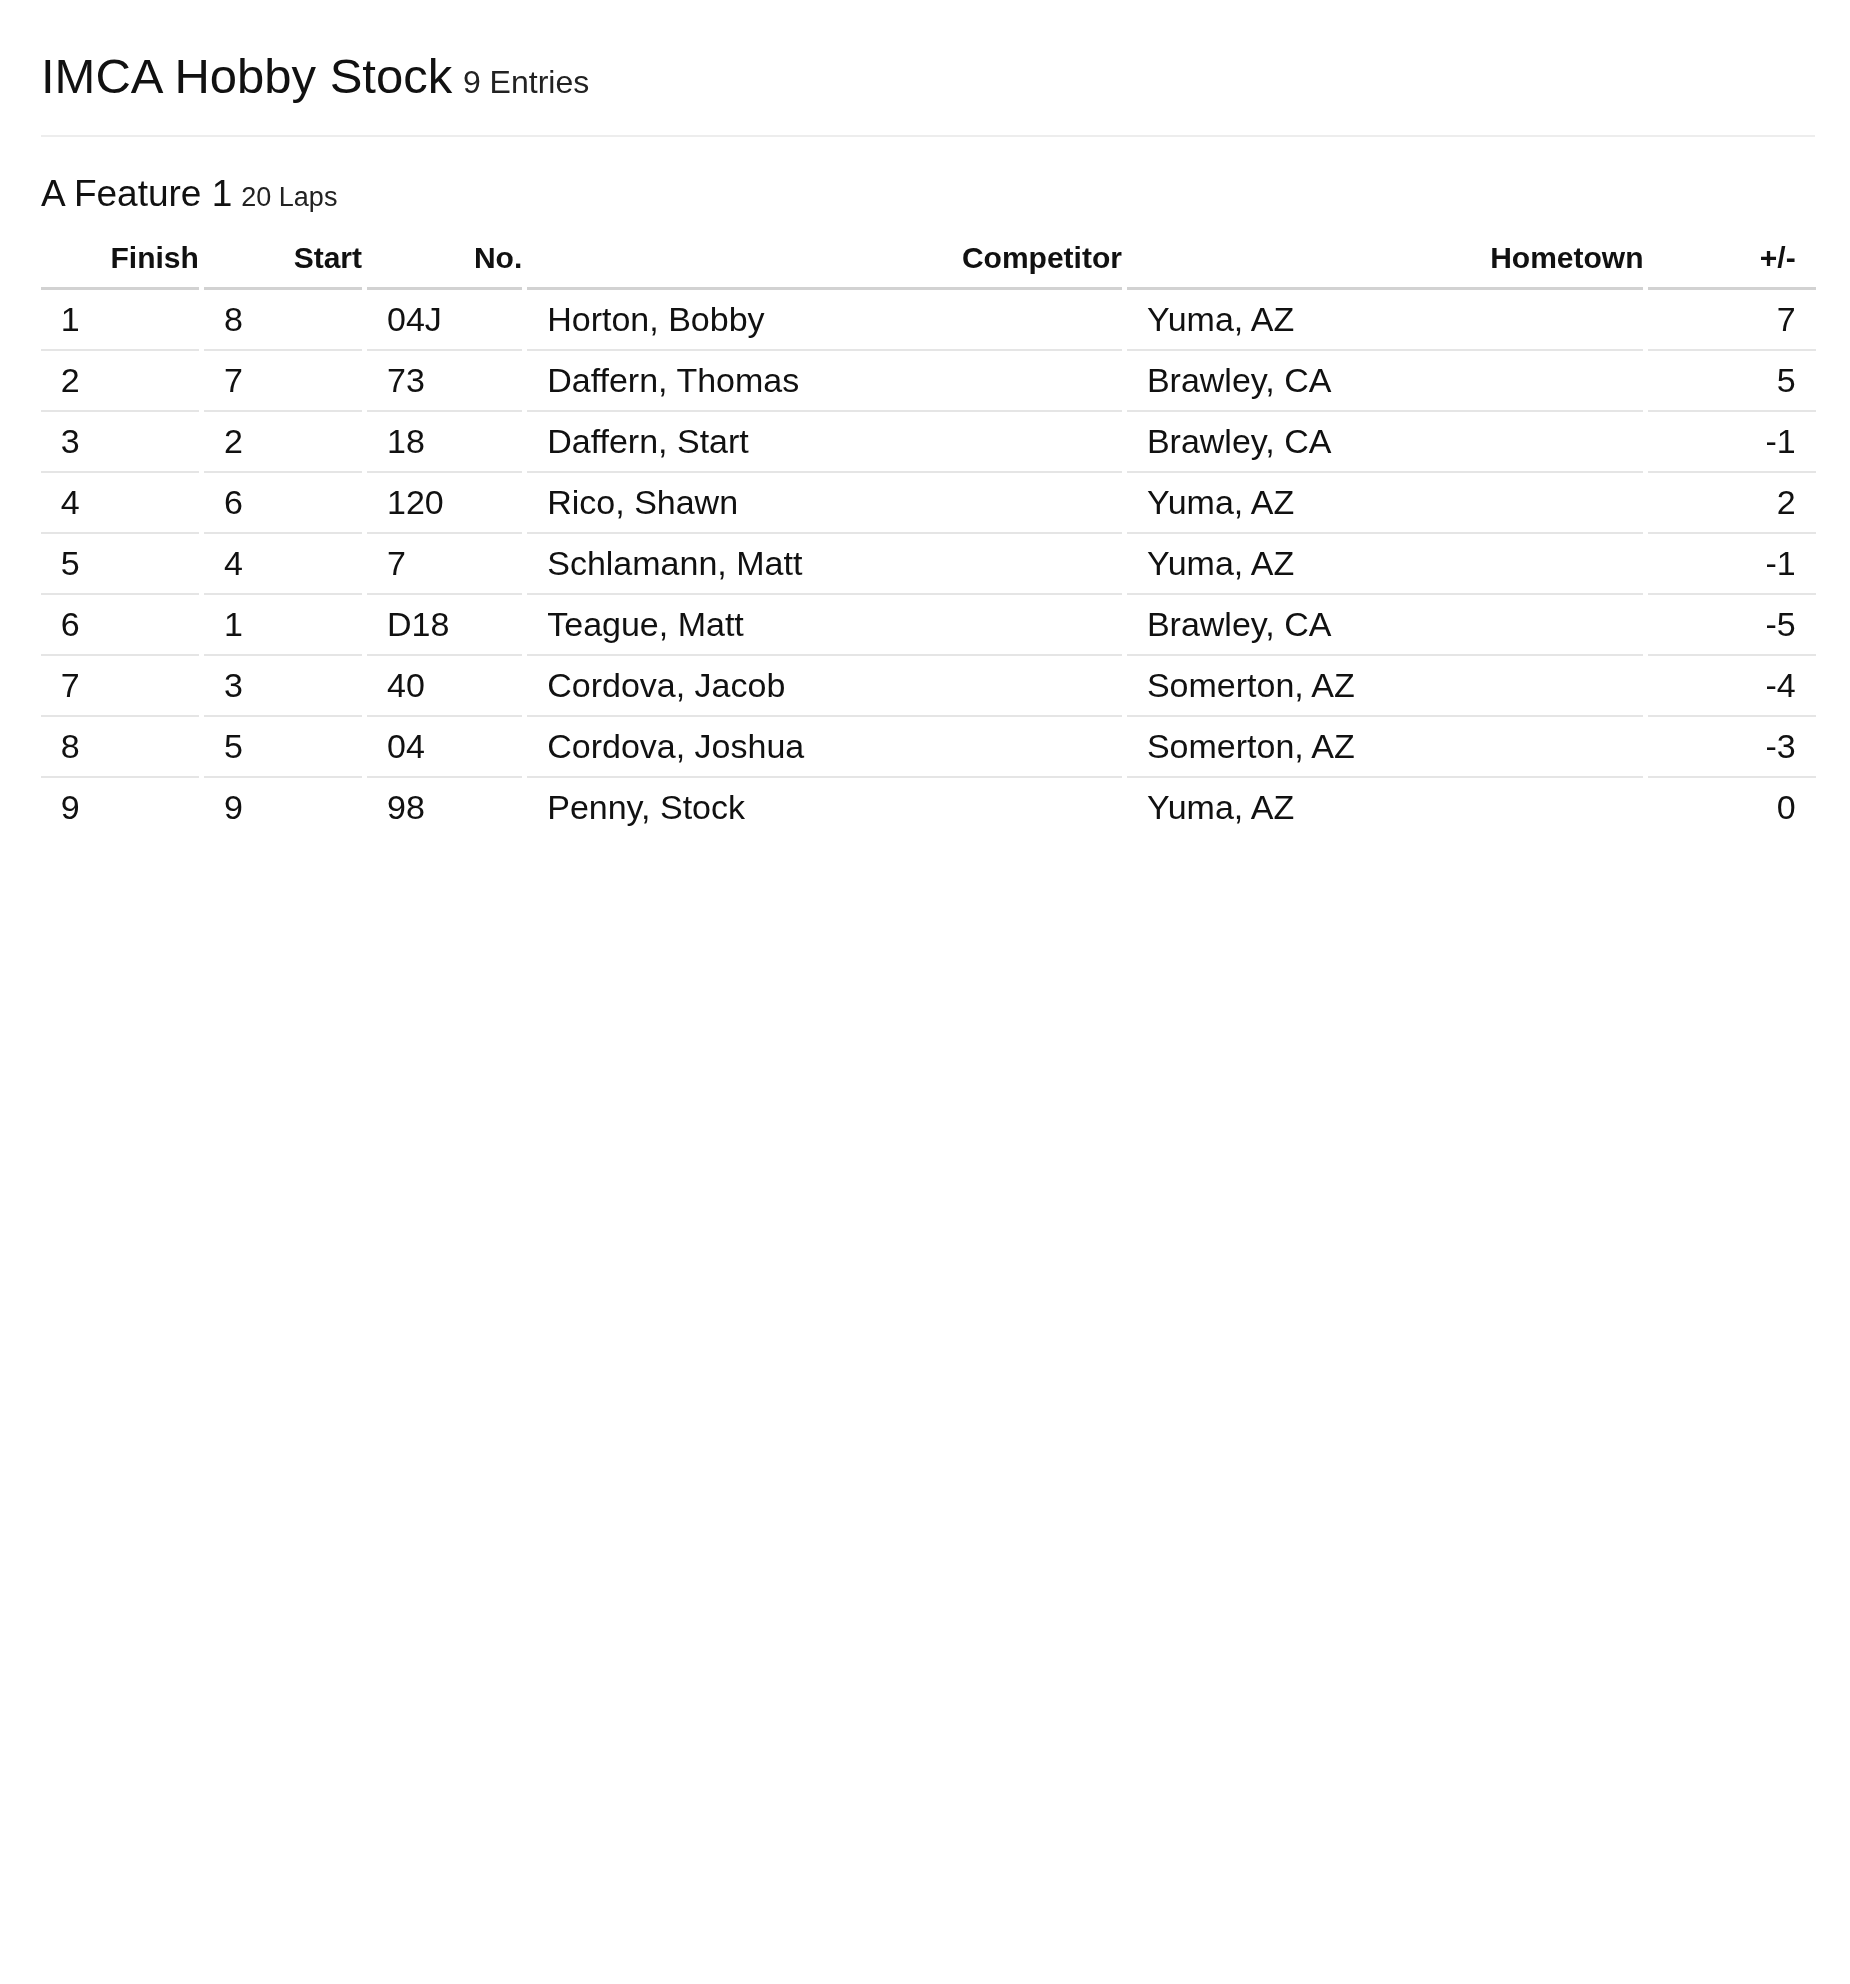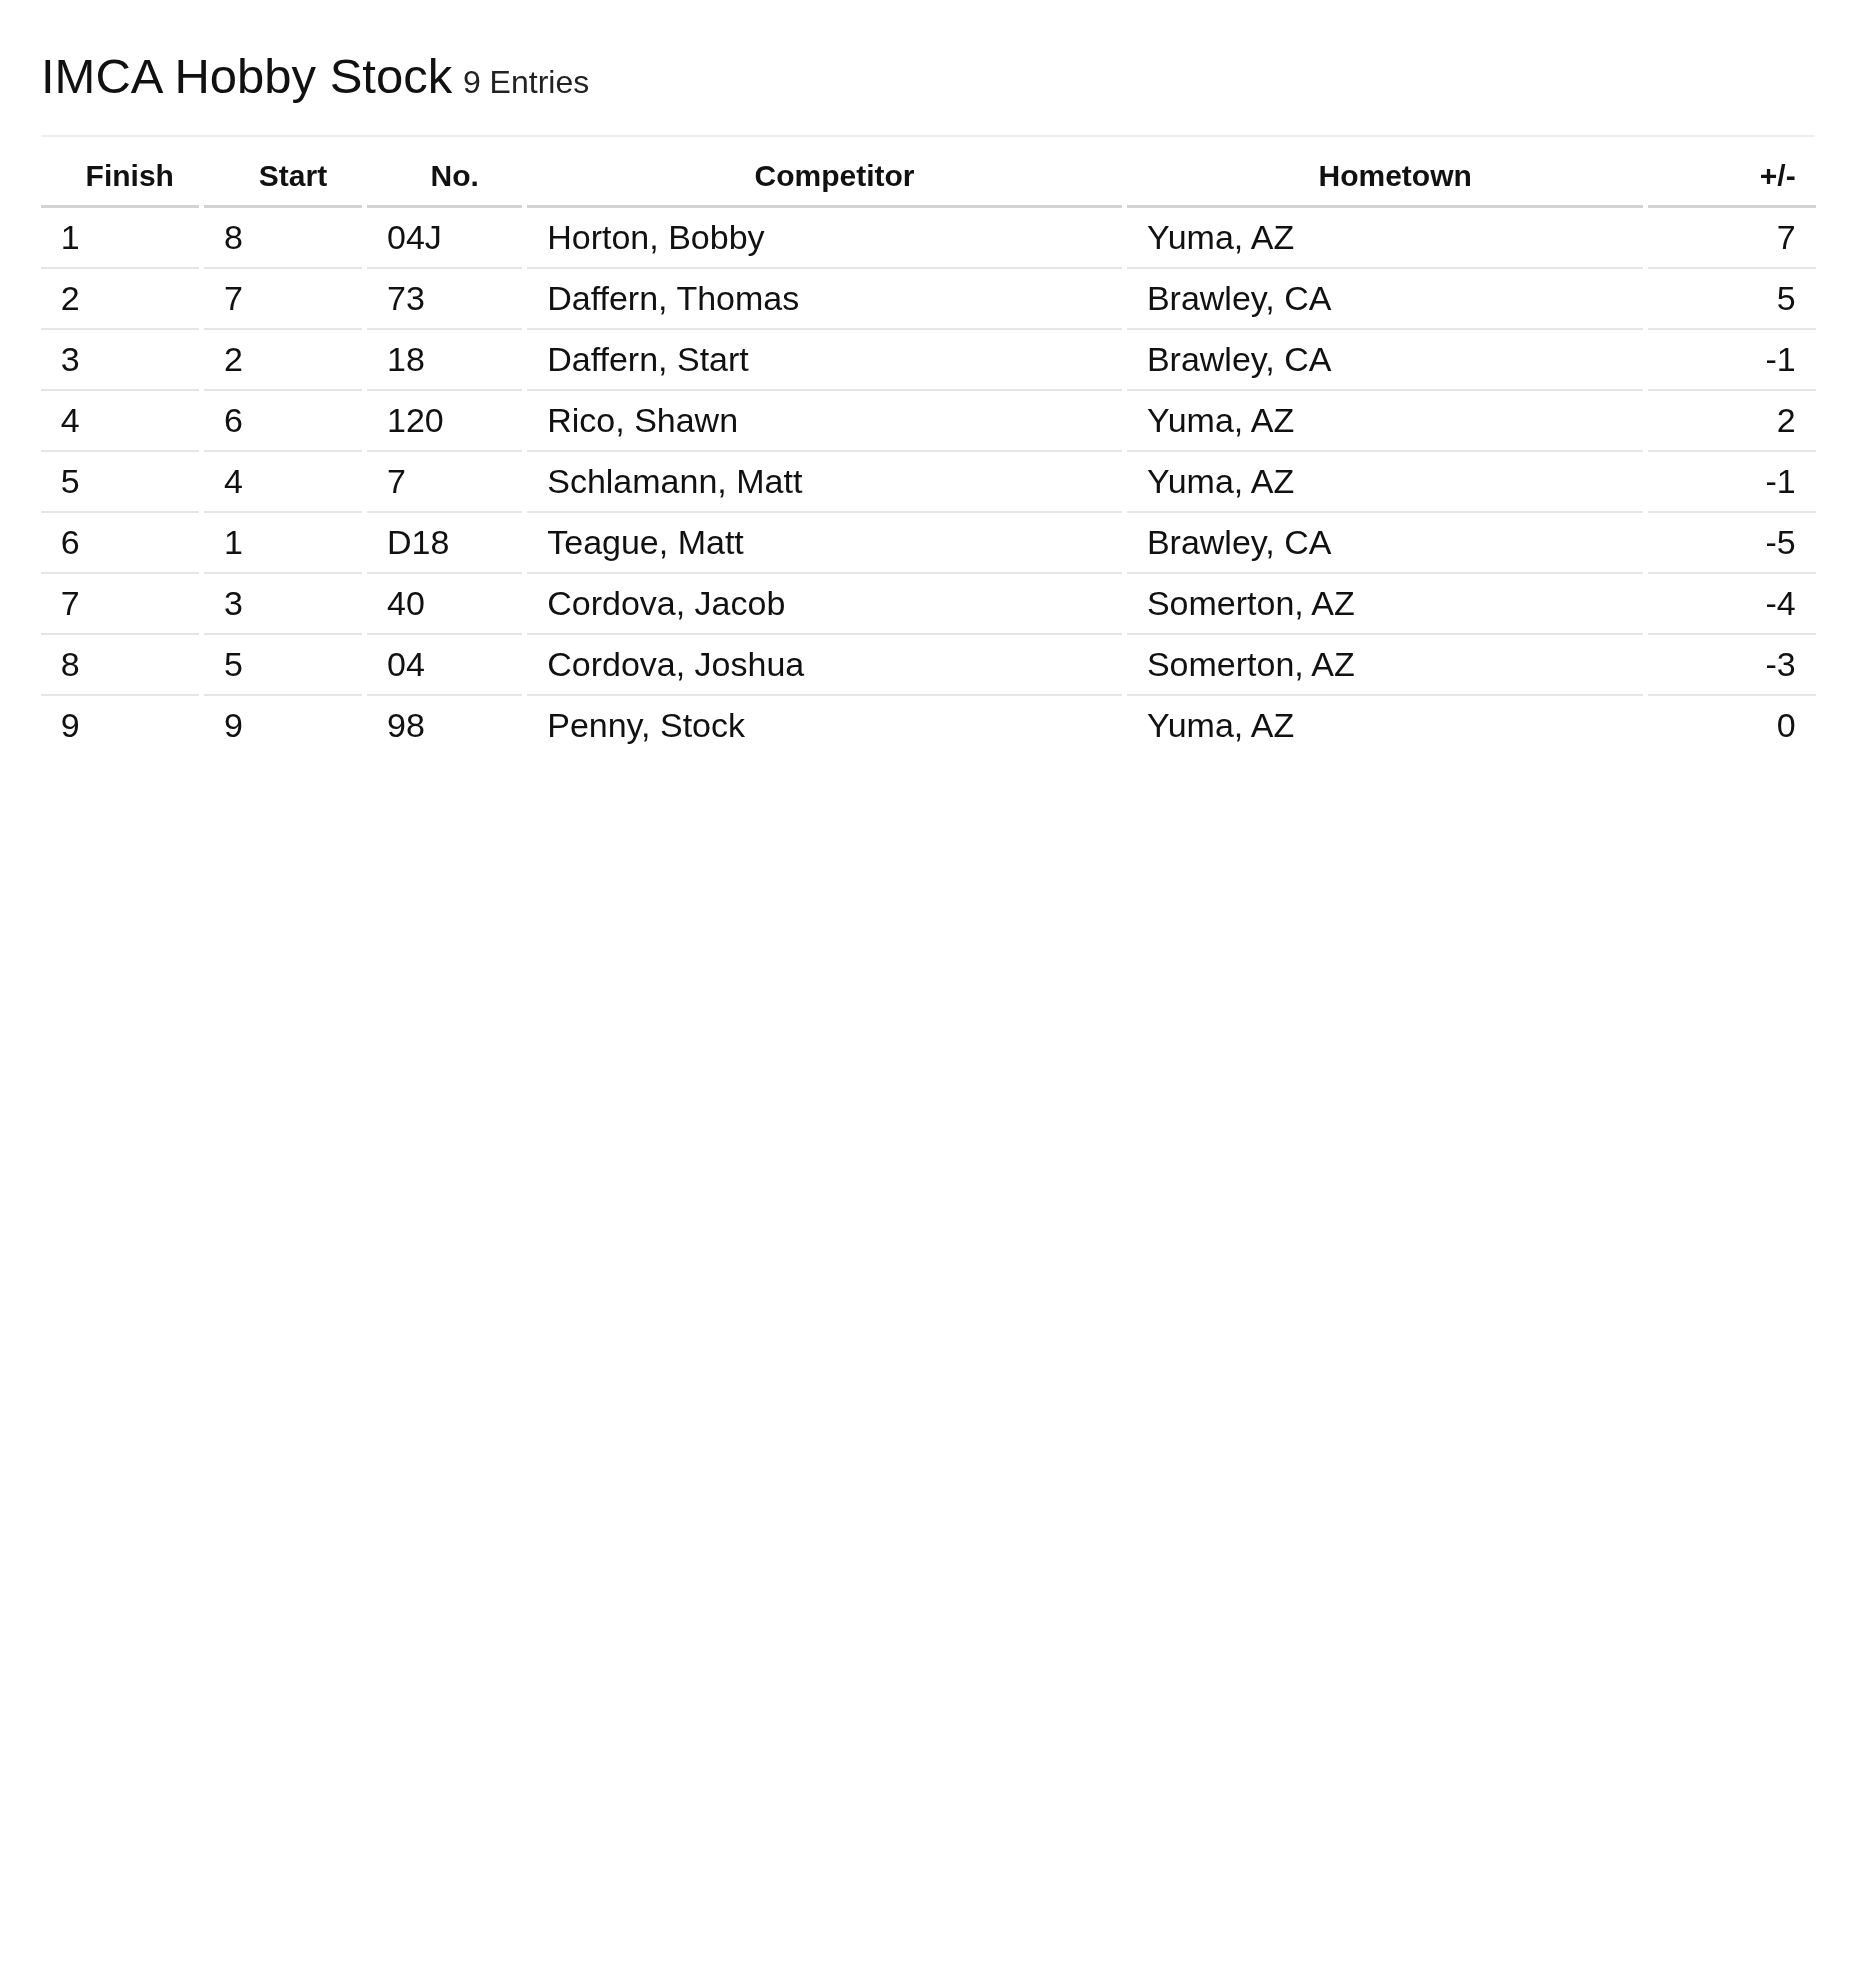--- a/index.html
+++ b/index.html
@@ -50,21 +50,21 @@
     color: #222;
   }
   table.results {
     border-collapse: separate;
     border-spacing: 5.3px 0;
     table-layout: fixed;
     width: 1785px;
     margin: 9px 0 0 -5.3px;
   }
   table.results th {
-    text-align: center;
+    text-align: right;
     font-size: 30px;
     font-weight: 700;
     height: 59px;
     vertical-align: middle;
     border-bottom: 3.8px solid var(--header-border, #d2d2d2);
     padding: 0 0 0 20px;
     white-space: nowrap;
     overflow: hidden;
   }
   table.results td {
@@ -89,20 +89,21 @@
 </style>
 </head>
 <body>
 
 <div class="container">
 
   <h1 class="page-title"><span>IMCA Hobby Stock</span><span class="entries">9 Entries</span></h1>
 
   <hr class="divider">
 
+  <h2 class="section-title"><span>A Feature 1</span><span class="laps">20 Laps</span></h2>
 
   <table class="results">
     <colgroup>
       <col style="width:158px">
       <col style="width:158px">
       <col style="width:155px">
       <col style="width:594px">
       <col style="width:516px">
       <col style="width:167px">
     </colgroup>

